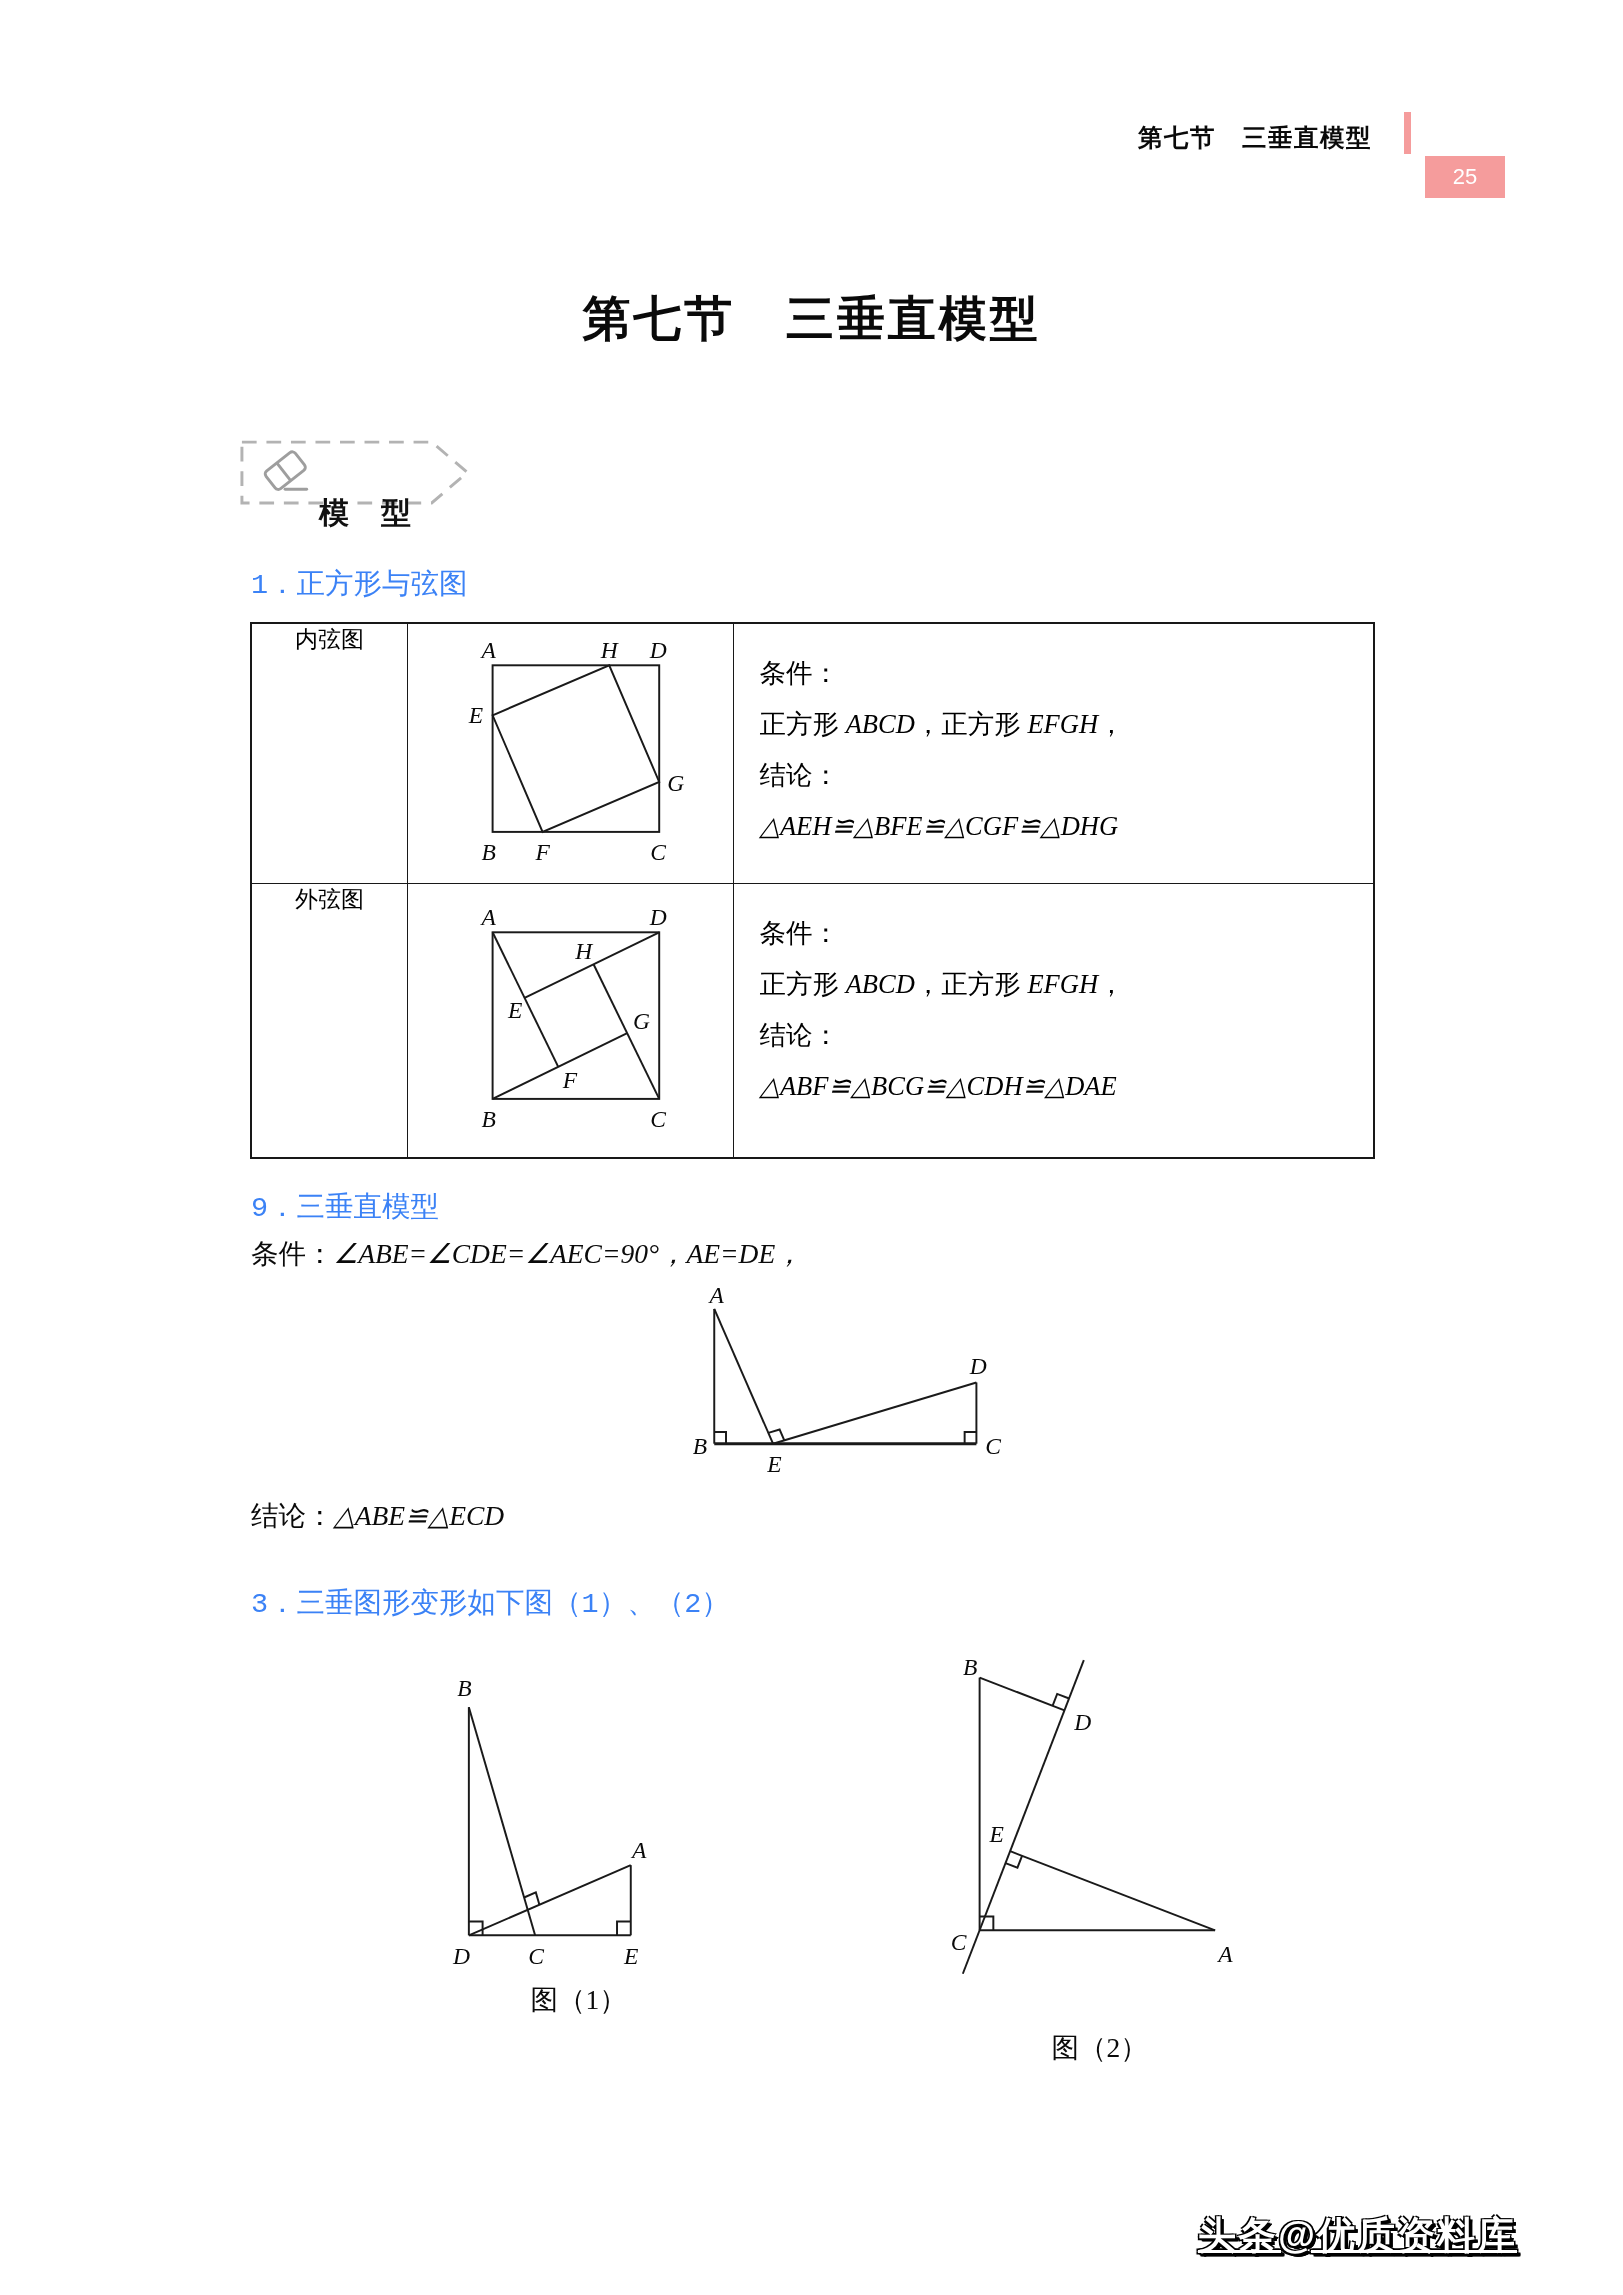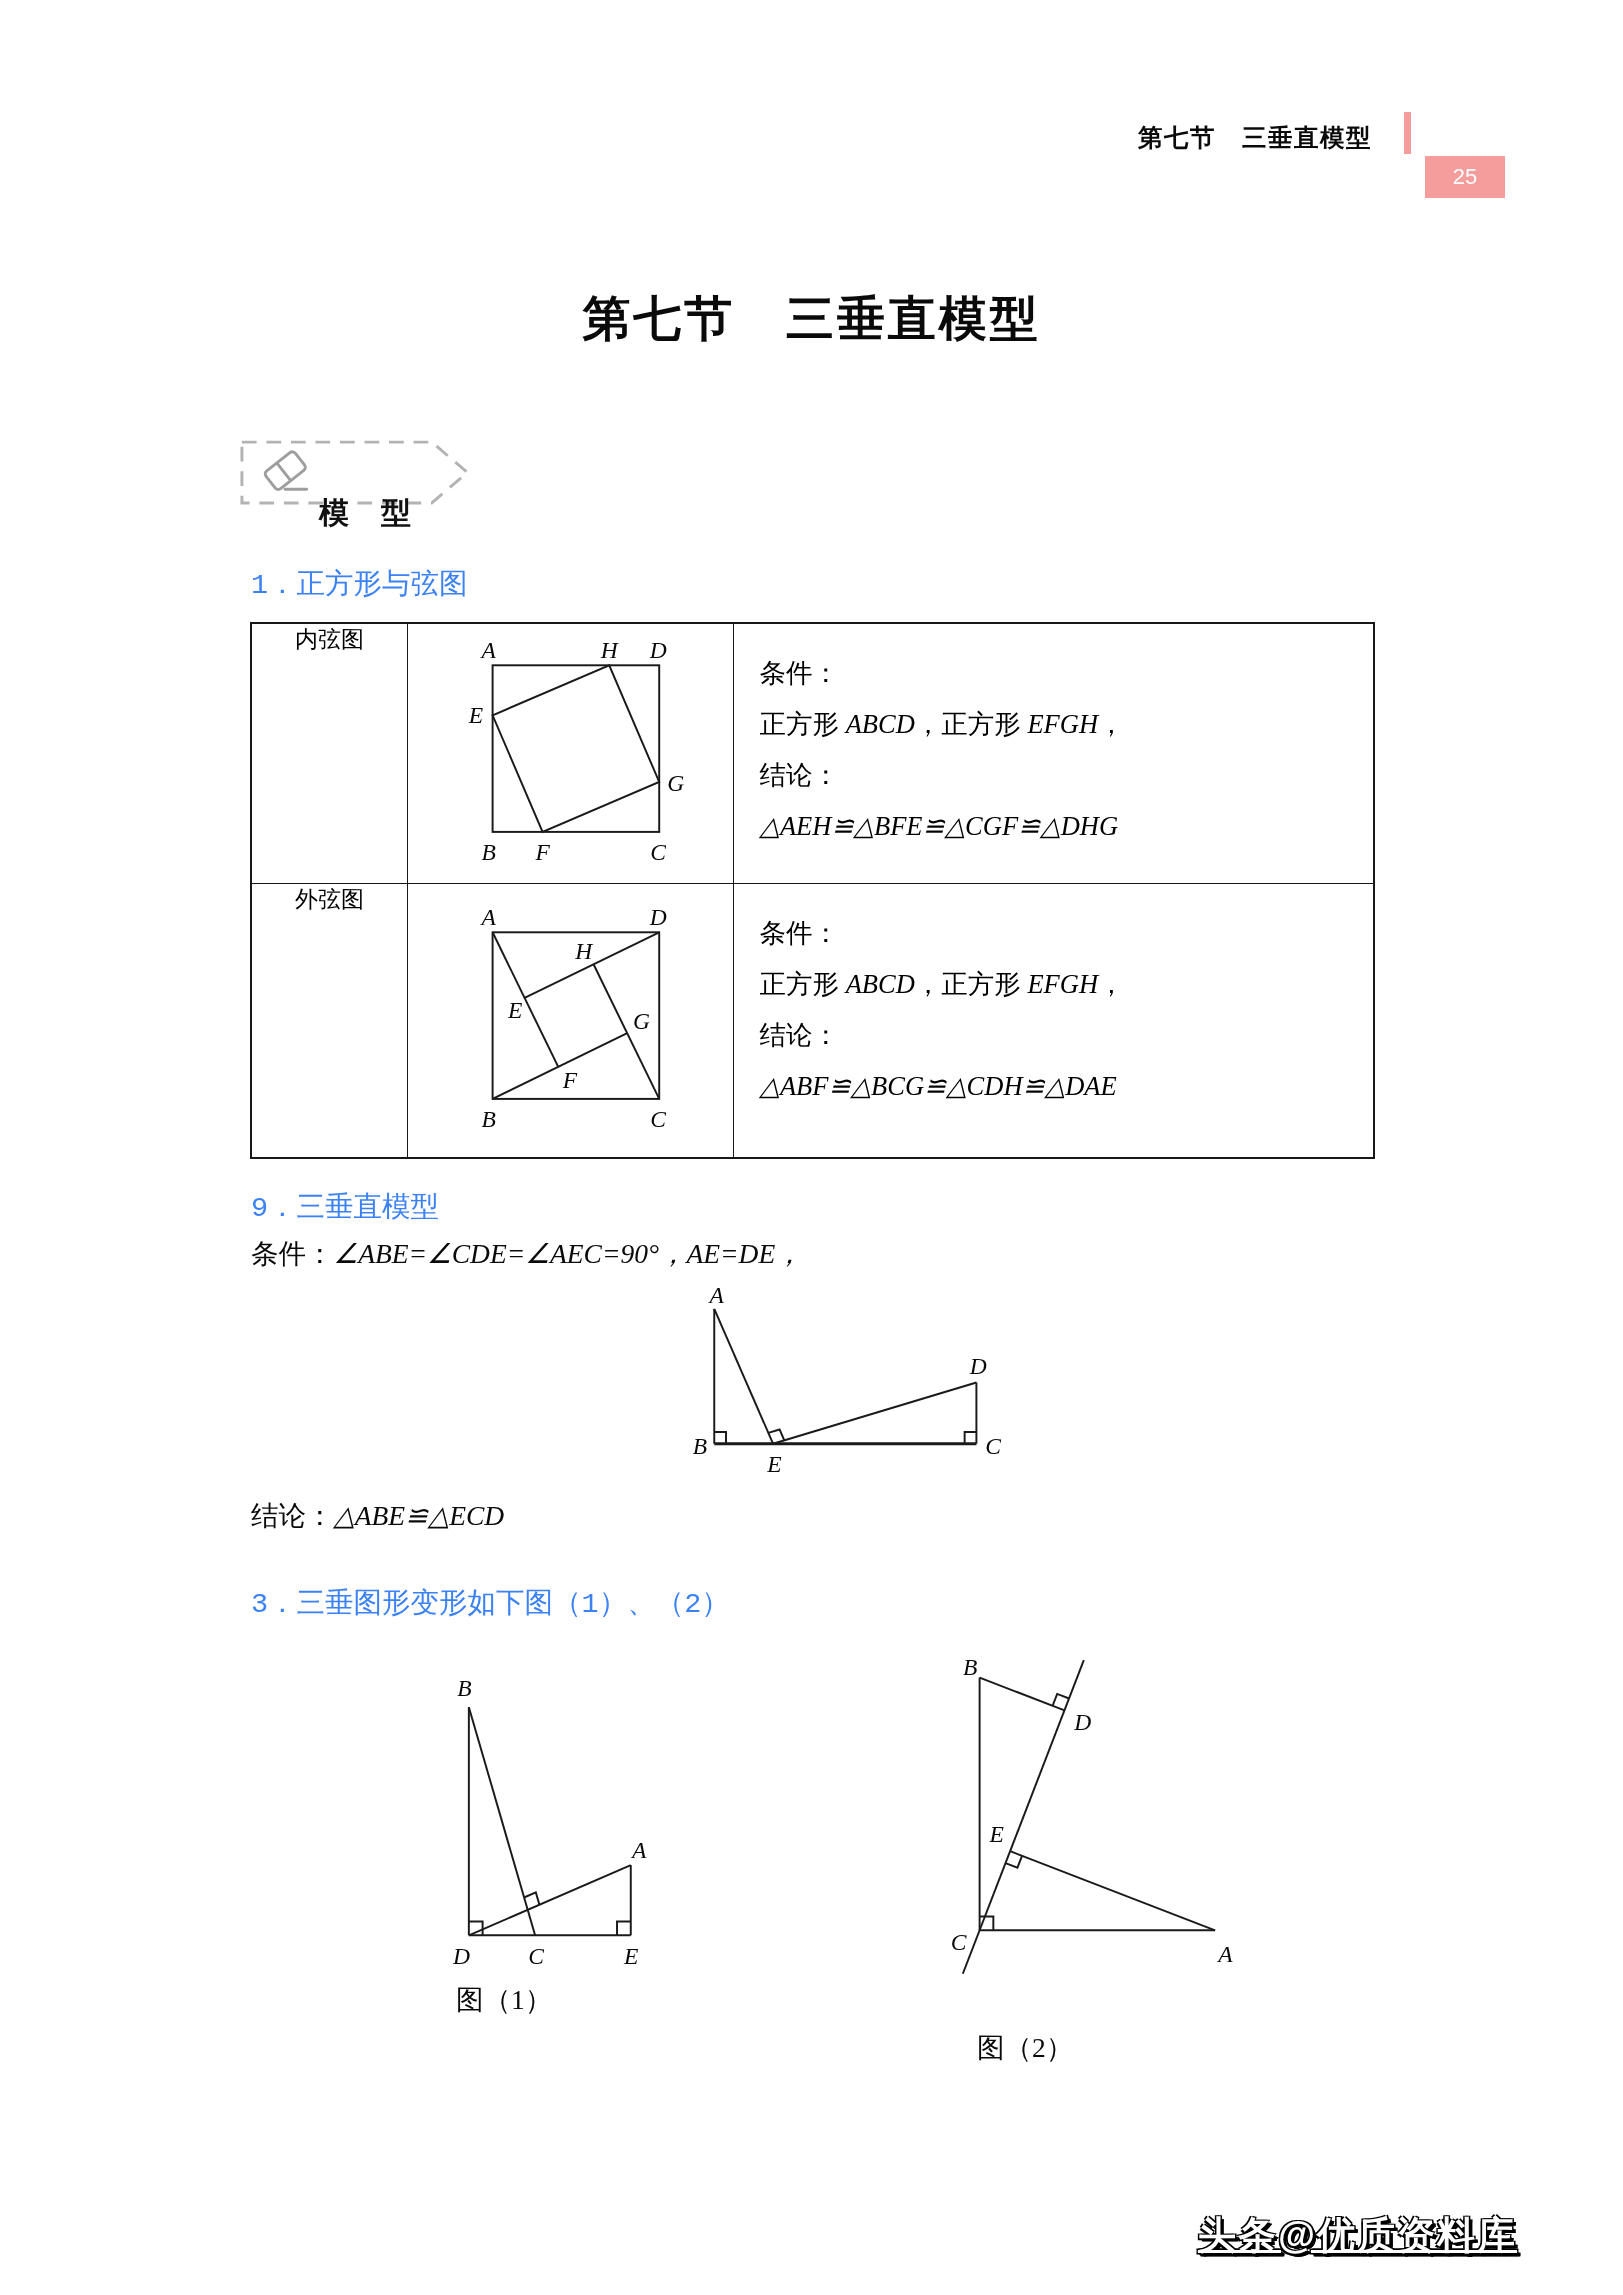--- a/index.html
+++ b/index.html
@@ -53,21 +53,21 @@
   .cell-fig { display:flex; align-items:center; justify-content:center; }
   .cell-cond { padding:23.6px 19.6px 0 25.5px; font-size:26.5px; line-height:51px; }
   
   svg text.vlabel {
     font-family:"Liberation Serif", serif; font-style:italic; font-size:48px;
     fill:#0a0a0a;
   }
   .fig-model { position:absolute; left:677px; top:1282px; }
   .fig-1 { position:absolute; left:422px; top:1663px; }
   .fig-2 { position:absolute; left:933px; top:1653px; }
-  .fig-caption { position:absolute; font-size:27.5px; color:#0a0a0a; text-align:left; width:245px; }
+  .fig-caption { position:absolute; font-size:27.5px; color:#0a0a0a; text-align:center; width:245px; }
   .cap-1 { left:456px; top:1982px; }
   .cap-2 { left:977px; top:1982px;margin-top:48px; }
   
   .footer-mark {
     position:absolute; top:2210px; right:106px;
     font-family:"Liberation Sans", sans-serif; font-weight:700; font-size:38px;
     letter-spacing:2px; color:#ffffff;
     text-shadow:
       -1.5px -1.5px 0 #000, 1.5px -1.5px 0 #000, -1.5px 1.5px 0 #000, 1.5px 1.5px 0 #000,
       3.4px 3.4px 0 #000, 2.5px 3.4px 0 #000, 3.4px 2.5px 0 #000;

